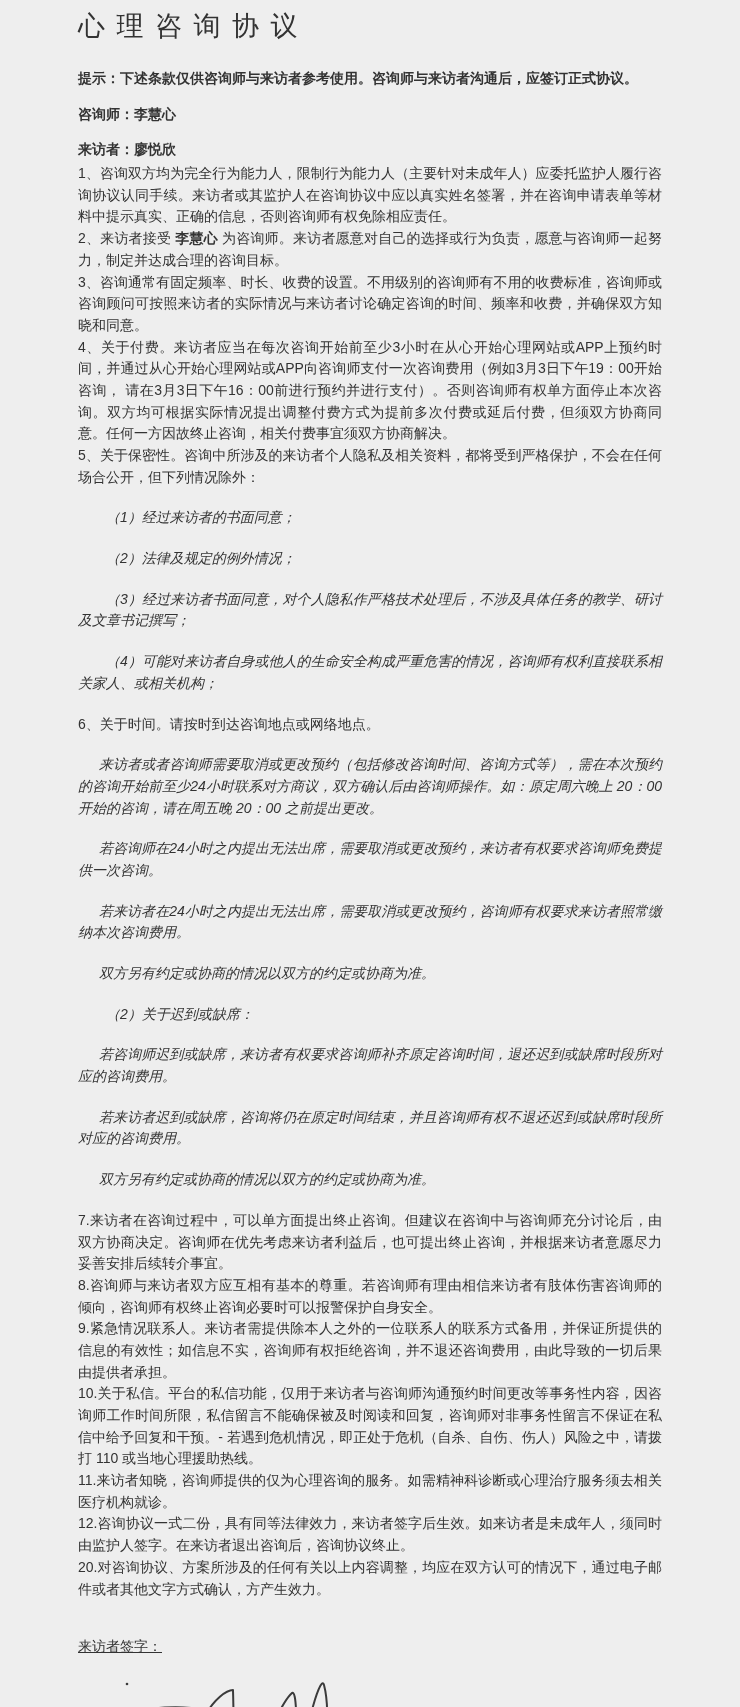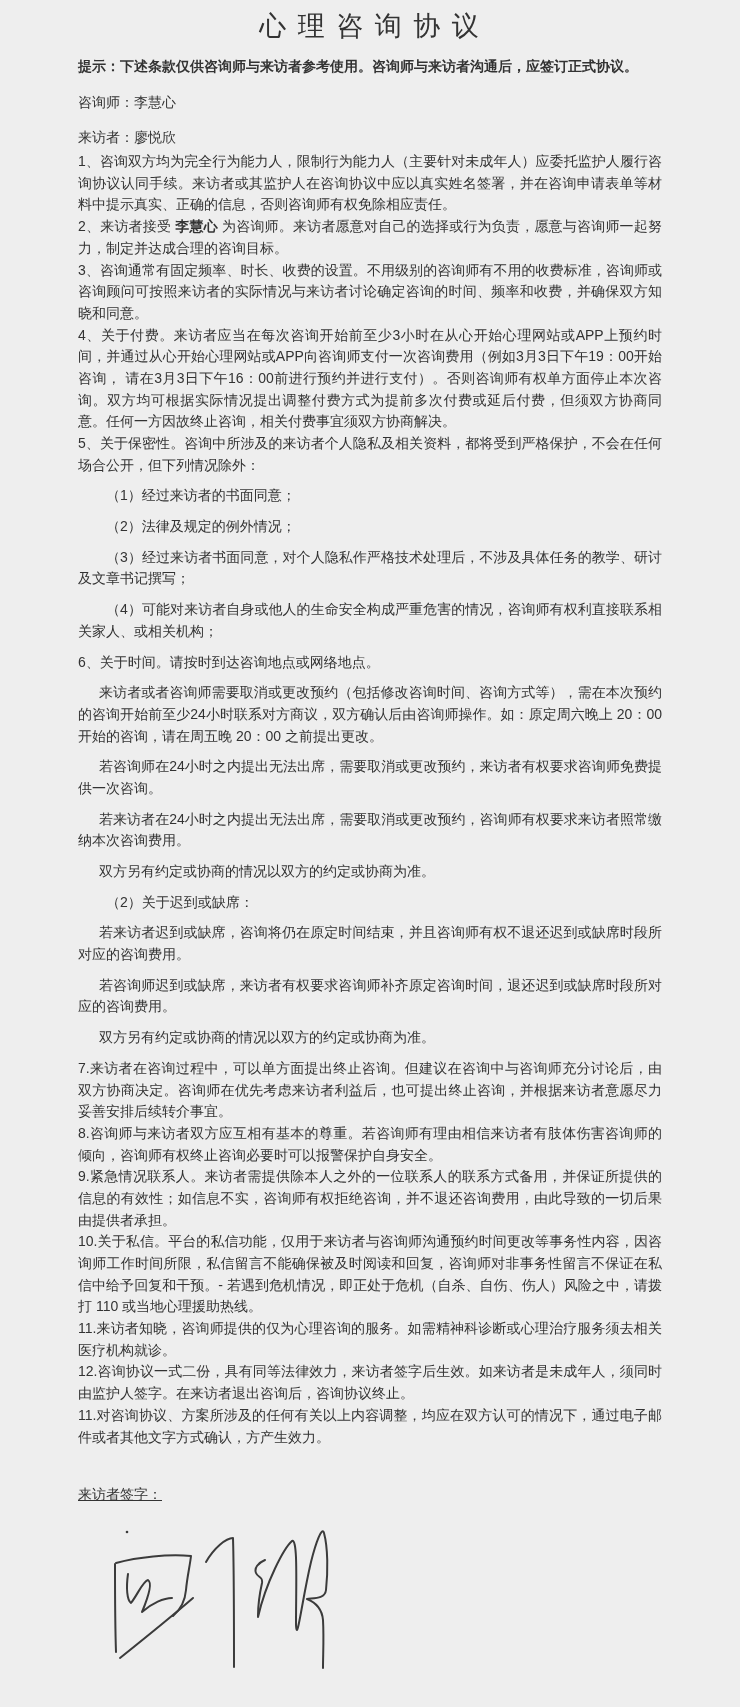--- a/index.html
+++ b/index.html
@@ -13,44 +13,44 @@
     width:740px;
     min-height:1707px;
     box-sizing:border-box;
     padding:8px 78px 20px 78px;
     background:#eeeeee;
   }
   .doc-title {
     font-size:27px;
     font-weight:400;
     letter-spacing:2px;
-    text-align:center;
+    text-align:left;
     margin:0;
     color:#333;
   }
   .notice {
-    margin-top:12px;
+    margin-top:24px;
     font-size:14px;
     font-weight:bold;
     line-height:1.55;
   }
   .party-line {
     margin-top:14px;
     font-size:14px;
-    font-weight:normal;
+    font-weight:bold;
     line-height:1.55;
   }
   .clauses { margin-top:2px; }
   .para {
     font-size:14px;
     line-height:1.55;
     margin:0 0;
     text-align:justify;
   }
-  .para.sub { margin:9px 0; }
+  .para.sub { margin:19px 0;font-style:italic; }
   .ind1 { text-indent:21px; }
   .ind2 { text-indent:28px; }
   .b { font-weight:bold; }
   .sign-label {
     margin-top:36px;
     font-size:14px;
     line-height:1.55;
     text-decoration:underline;
   }
   .sign-area {
@@ -83,30 +83,30 @@
       <div class="para sub ind2"><span>（1）经过来访者的书面同意；</span></div>
       <div class="para sub ind2"><span>（2）法律及规定的例外情况；</span></div>
       <div class="para sub ind2"><span>（3）经过来访者书面同意，对个人隐私作严格技术处理后，不涉及具体任务的教学、研讨及文章书记撰写；</span></div>
       <div class="para sub ind2"><span>（4）可能对来访者自身或他人的生命安全构成严重危害的情况，咨询师有权利直接联系相关家人、或相关机构；</span></div>
       <div class="para"><span>6、关于时间。请按时到达咨询地点或网络地点。</span></div>
       <div class="para sub ind1"><span>来访者或者咨询师需要取消或更改预约（包括修改咨询时间、咨询方式等），需在本次预约的咨询开始前至少24小时联系对方商议，双方确认后由咨询师操作。如：原定周六晚上 20：00 开始的咨询，请在周五晚 20：00 之前提出更改。</span></div>
       <div class="para sub ind1"><span>若咨询师在24小时之内提出无法出席，需要取消或更改预约，来访者有权要求咨询师免费提供一次咨询。</span></div>
       <div class="para sub ind1"><span>若来访者在24小时之内提出无法出席，需要取消或更改预约，咨询师有权要求来访者照常缴纳本次咨询费用。</span></div>
       <div class="para sub ind1"><span>双方另有约定或协商的情况以双方的约定或协商为准。</span></div>
       <div class="para sub ind2"><span>（2）关于迟到或缺席：</span></div>
+      <div class="para sub ind1"><span>若咨询师迟到或缺席，来访者有权要求咨询师补齐原定咨询时间，退还迟到或缺席时段所对应的咨询费用。</span></div>
       <div class="para sub ind1"><span>若来访者迟到或缺席，咨询将仍在原定时间结束，并且咨询师有权不退还迟到或缺席时段所对应的咨询费用。</span></div>
-      <div class="para sub ind1"><span>若咨询师迟到或缺席，来访者有权要求咨询师补齐原定咨询时间，退还迟到或缺席时段所对应的咨询费用。</span></div>
       <div class="para sub ind1"><span>双方另有约定或协商的情况以双方的约定或协商为准。</span></div>
       <div class="para"><span>7.来访者在咨询过程中，可以单方面提出终止咨询。但建议在咨询中与咨询师充分讨论后，由双方协商决定。咨询师在优先考虑来访者利益后，也可提出终止咨询，并根据来访者意愿尽力妥善安排后续转介事宜。</span></div>
       <div class="para"><span>8.咨询师与来访者双方应互相有基本的尊重。若咨询师有理由相信来访者有肢体伤害咨询师的倾向，咨询师有权终止咨询必要时可以报警保护自身安全。</span></div>
       <div class="para"><span>9.紧急情况联系人。来访者需提供除本人之外的一位联系人的联系方式备用，并保证所提供的信息的有效性；如信息不实，咨询师有权拒绝咨询，并不退还咨询费用，由此导致的一切后果由提供者承担。</span></div>
       <div class="para"><span>10.关于私信。平台的私信功能，仅用于来访者与咨询师沟通预约时间更改等事务性内容，因咨询师工作时间所限，私信留言不能确保被及时阅读和回复，咨询师对非事务性留言不保证在私信中给予回复和干预。- 若遇到危机情况，即正处于危机（自杀、自伤、伤人）风险之中，请拨打 110 或当地心理援助热线。</span></div>
       <div class="para"><span>11.来访者知晓，咨询师提供的仅为心理咨询的服务。如需精神科诊断或心理治疗服务须去相关医疗机构就诊。</span></div>
       <div class="para"><span>12.咨询协议一式二份，具有同等法律效力，来访者签字后生效。如来访者是未成年人，须同时由监护人签字。在来访者退出咨询后，咨询协议终止。</span></div>
-      <div class="para"><span>11.对咨询协议、方案所涉及的任何有关以上内容调整，均应在双方认可的情况下，通过电子邮件或者其他文字方式确认，方产生效力。</span></div>
+      <div class="para"><span>20.对咨询协议、方案所涉及的任何有关以上内容调整，均应在双方认可的情况下，通过电子邮件或者其他文字方式确认，方产生效力。</span></div>
     </div>
 
   <div class="sign-label">来访者签字：</div>
 
   <div class="sign-area">
     <svg width="260" height="190" viewBox="0 0 260 190" xmlns="http://www.w3.org/2000/svg">
       <g fill="none" stroke="#3b3b3b" stroke-width="2" stroke-linecap="round" stroke-linejoin="round">
 
         <circle cx="37" cy="22" r="1.3" fill="#3b3b3b" stroke="none"></circle>
 

